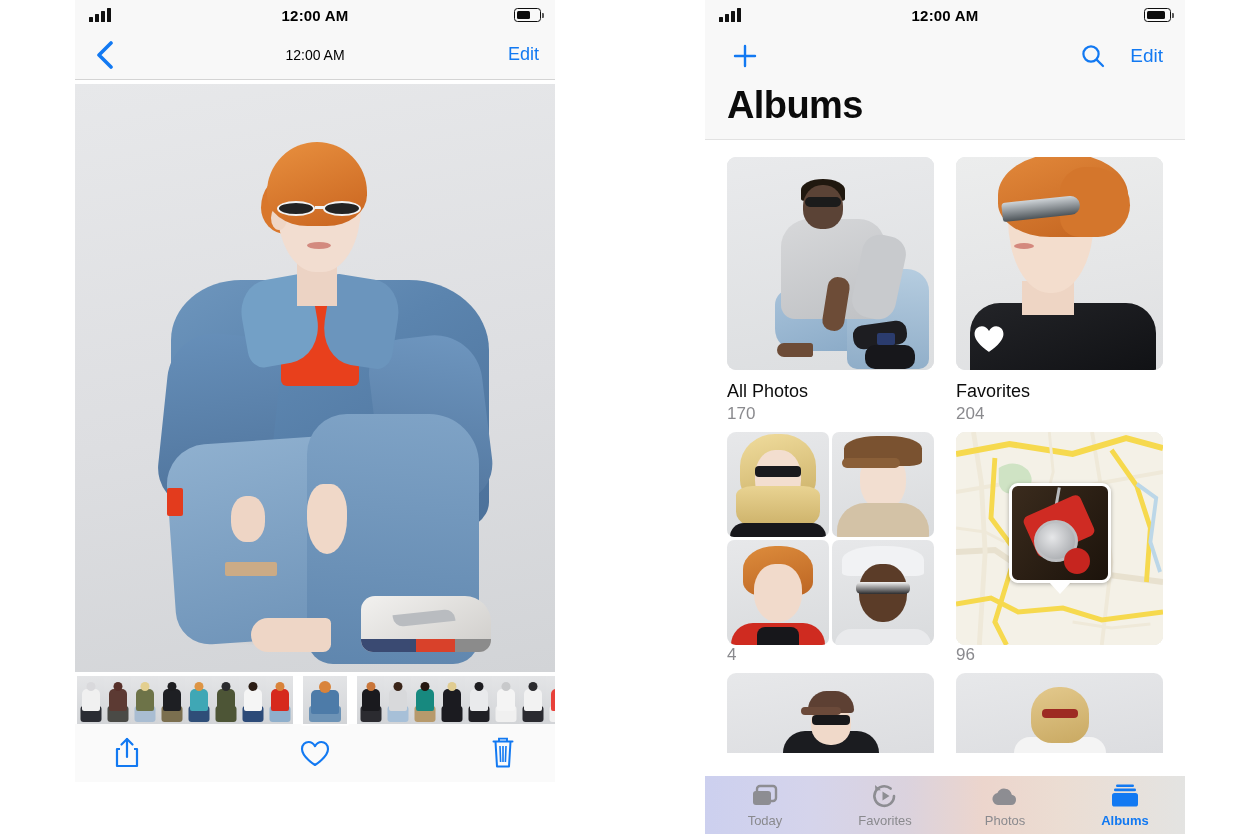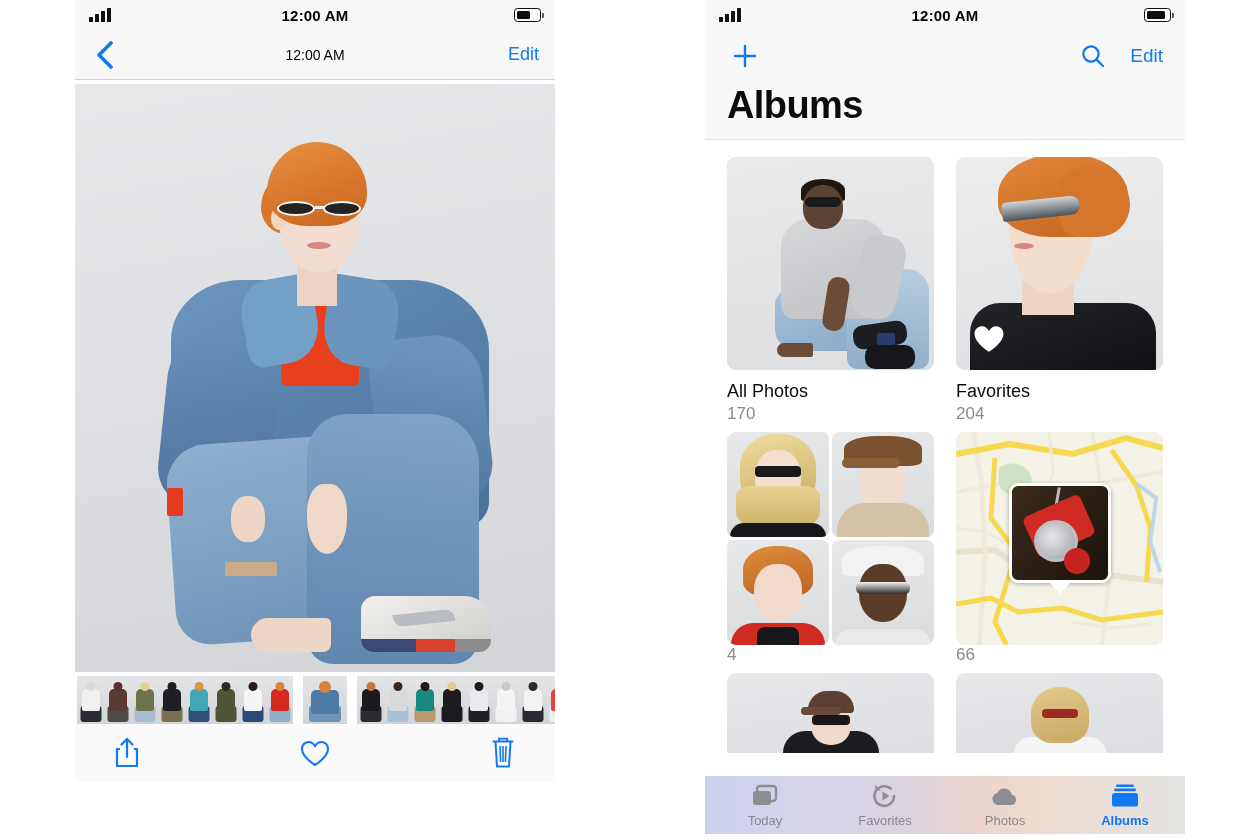--- a/index.html
+++ b/index.html
@@ -603,21 +603,21 @@
             <div class="map-pin">
               <div class="frame">
                 <div class="can-str"></div>
                 <div class="can-a"></div>
                 <div class="can-b"></div>
                 <div class="can-c"></div>
               </div>
               <div class="tip"></div>
             </div>
           </div>
-          <div class="album-count">66</div>
+          <div class="album-count">96</div>
         </div>
       </div>
 
       <div class="row-partial">
         <div class="tile-partial">
           <div class="tp-body"></div>
           <div class="tp-face"></div>
           <div class="tp-cap"></div>
           <div class="tp-capbill"></div>
           <div class="tp-sun"></div>

